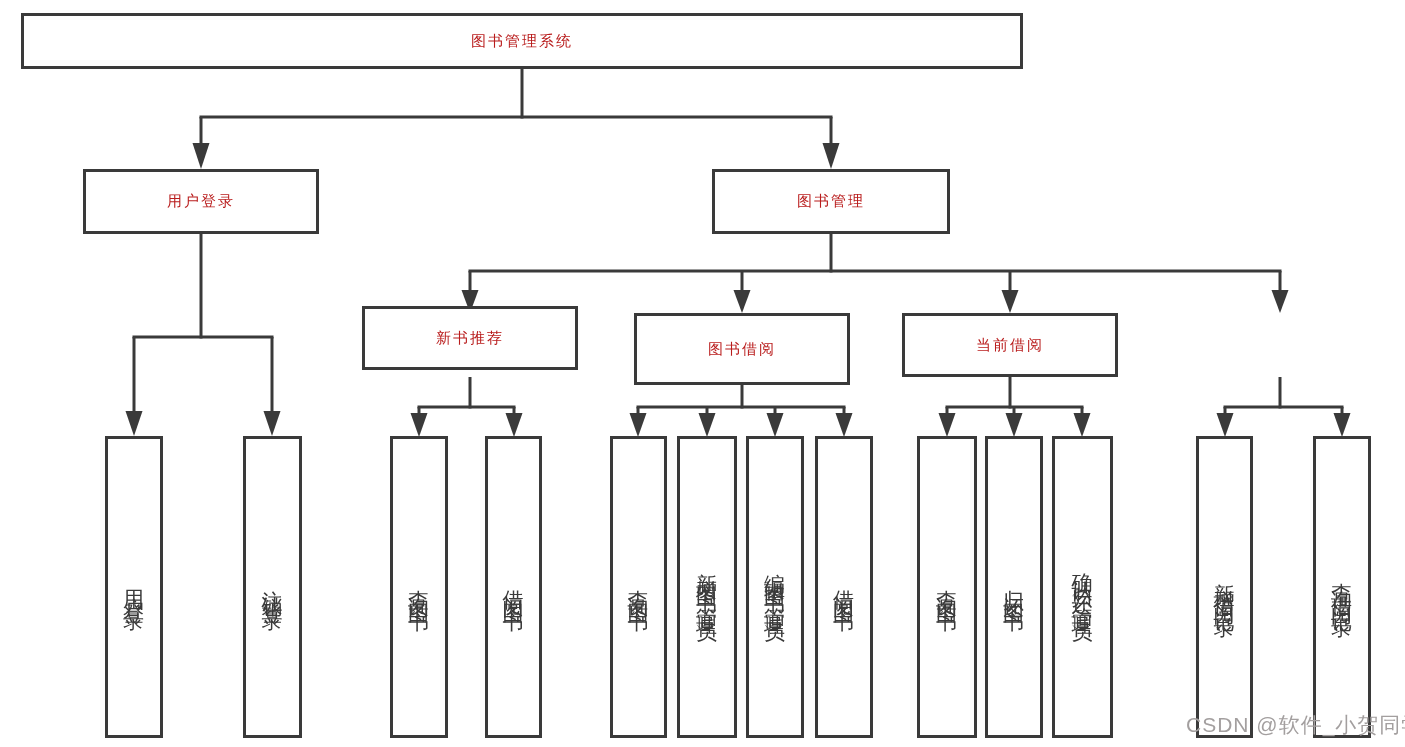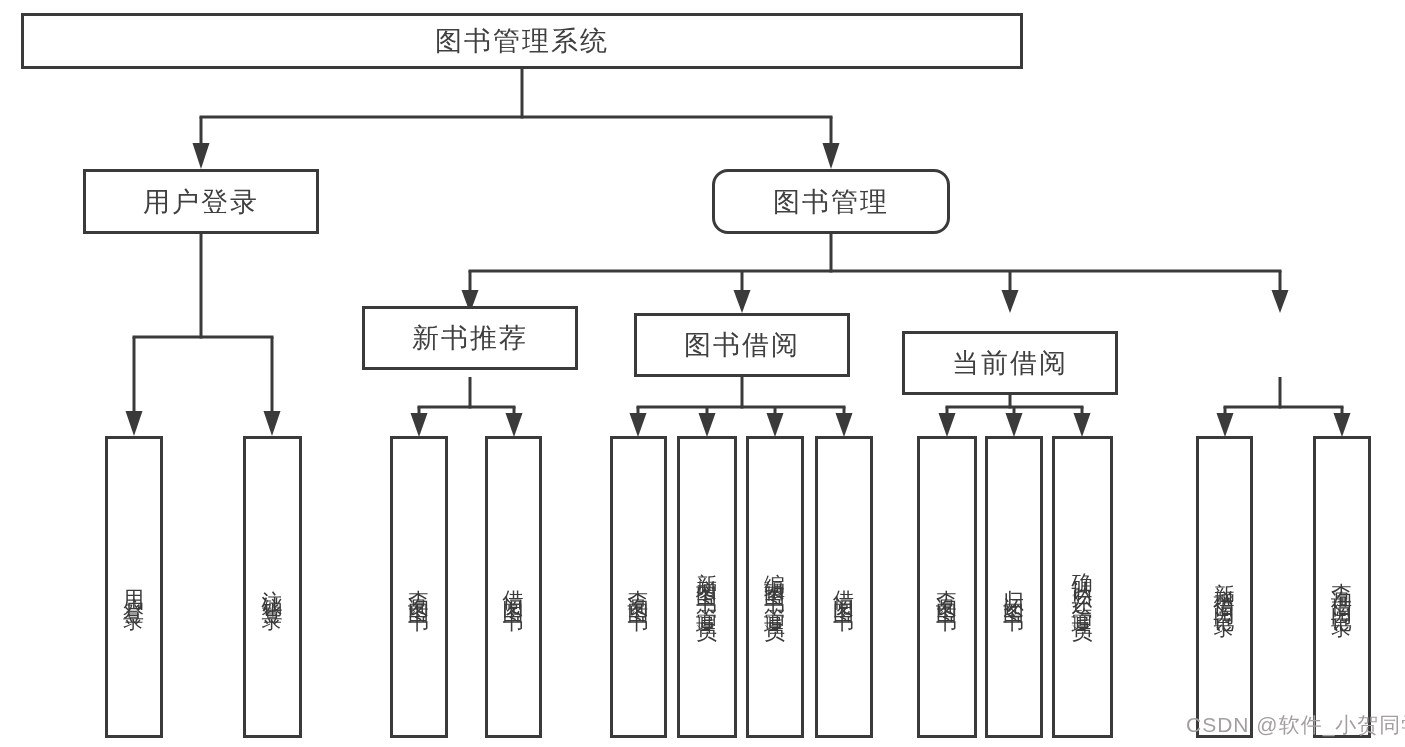--- a/index.html
+++ b/index.html
@@ -17,24 +17,24 @@
     position: absolute;
     box-sizing: border-box;
     border: 3px solid #3a3a3a;
     background: #ffffff;
     display: flex;
     align-items: center;
     justify-content: center;
     z-index: 1;
   }
   .hbox .lbl {
-    font-size: 27px;
+    font-size: 15px;
     letter-spacing: 2px;
     white-space: nowrap;
-    color: #404040;
+    color: #b91c1c;
   }
   .vbox .vlbl {
     writing-mode: vertical-rl;
     text-orientation: mixed;
     font-size: 21px;
     letter-spacing: 7px;
     line-height: 1;
     color: #3a3a3a;
     white-space: nowrap;
   }
@@ -132,31 +132,31 @@
     </g>
   </svg>
 
   <div class="box hbox" style="left:21px; top:13px; width:1002px; height:56px;">
     <span class="lbl">图书管理系统</span>
   </div>
 
   <div class="box hbox" style="left:83px; top:169px; width:236px; height:65px;">
     <span class="lbl">用户登录</span>
   </div>
-  <div class="box hbox" style="left:712px; top:169px; width:238px; height:65px;border-radius:16px;">
+  <div class="box hbox" style="left:712px; top:169px; width:238px; height:65px;">
     <span class="lbl">图书管理</span>
   </div>
 
   <div class="box hbox" style="left:362px; top:306px; width:216px; height:64px;">
     <span class="lbl">新书推荐</span>
   </div>
-  <div class="box hbox" style="left:634px; top:313px; width:216px; height:64px;">
+  <div class="box hbox" style="left:634px; top:313px; width:216px; height:72px;">
     <span class="lbl">图书借阅</span>
   </div>
-  <div class="box hbox" style="left:902px; top:331px; width:216px; height:64px;">
+  <div class="box hbox" style="left:902px; top:313px; width:216px; height:64px;">
     <span class="lbl">当前借阅</span>
   </div>
 
   <div class="box vbox" style="left:105px; top:436px; width:58px; height:302px;">
     <span class="vlbl">用户登录</span>
   </div>
   <div class="box vbox" style="left:243px; top:436px; width:59px; height:302px;">
     <span class="vlbl">注销登录</span>
   </div>
   <div class="box vbox" style="left:390px; top:436px; width:58px; height:302px;">

